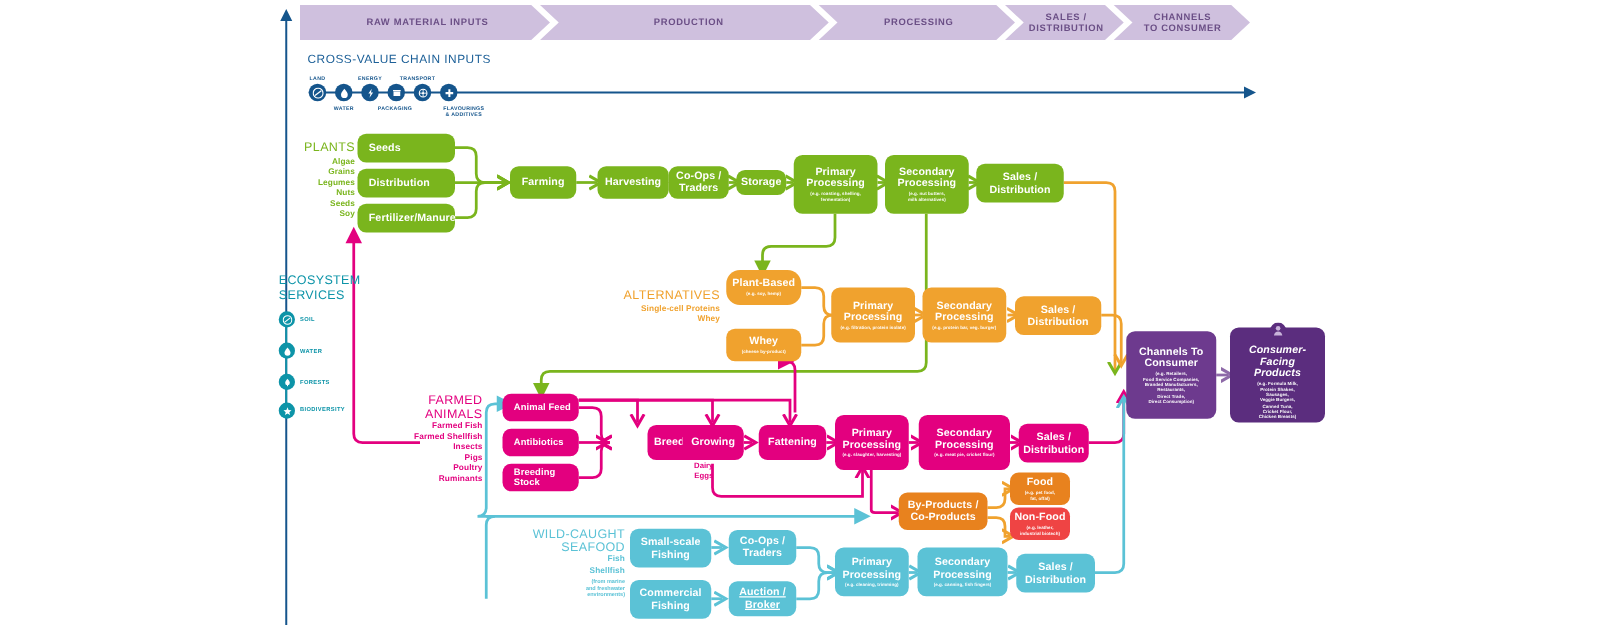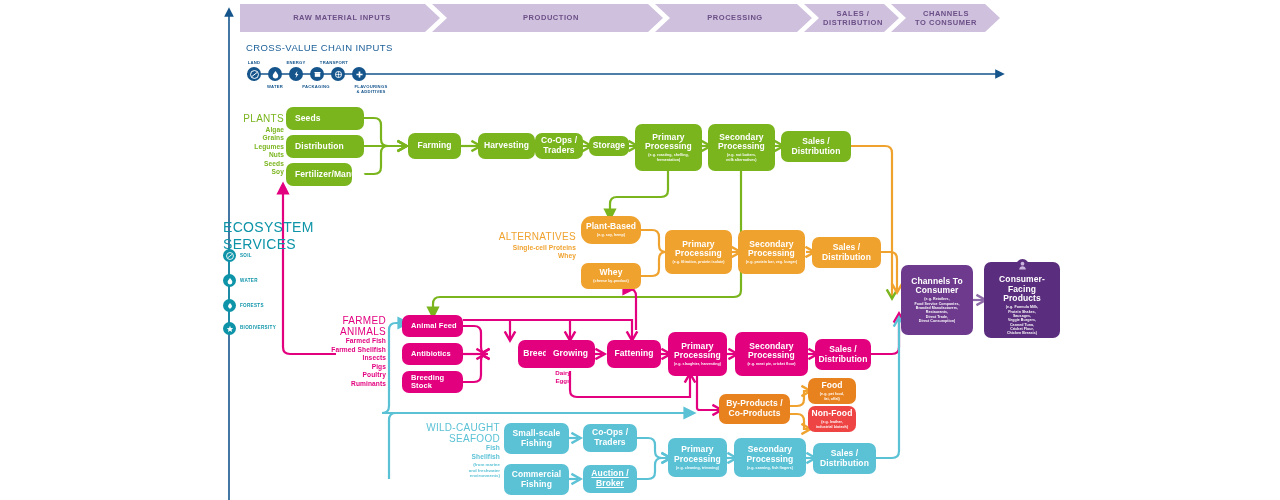--- a/index.html
+++ b/index.html
@@ -33,21 +33,21 @@
 
   
   .cvc-title{position:absolute;color:#1d6098;font-size:9.5px;letter-spacing:.4px;}
   .ico{position:absolute;width:14px;height:14px;border-radius:50%;background:#15558c;
        display:flex;align-items:center;justify-content:center;}
   .ico svg{display:block;}
   .ico-lab{position:absolute;color:#15558c;font-size:4.2px;font-weight:bold;
            letter-spacing:.25px;text-align:center;line-height:1.2;}
 
   
-  .eco-title{position:absolute;color:#0d94a8;font-size:14px;line-height:1.2;letter-spacing:.3px;}
+  .eco-title{position:absolute;color:#0d94a8;font-size:10px;line-height:1.2;letter-spacing:.3px;}
   .eco-ico{position:absolute;width:13px;height:13px;border-radius:50%;background:#0d94a8;
            display:flex;align-items:center;justify-content:center;}
   .eco-lab{position:absolute;color:#0d94a8;font-size:4.6px;font-weight:bold;letter-spacing:.3px;}
 
   .avatar{position:absolute;width:13px;height:13px;}
 </style>
 </head>
 <body>
 
 <div id="stage">
@@ -312,21 +312,21 @@
 and freshwater
 environments)</div>
   </div>
 
   <div class="node left" style="left:286px;top:107px;width:78px;height:23px;background:#7ab51d;">
     <span class="t">Seeds</span>
   </div>
   <div class="node left" style="left:286px;top:135px;width:78px;height:23px;background:#7ab51d;">
     <span class="t">Distribution</span>
   </div>
-  <div class="node left" style="left:286px;top:163px;width:66px;height:23px;background:#7ab51d;">
+  <div class="node left" style="left:286px;top:163px;width:78px;height:23px;background:#7ab51d;">
     <span class="t">Fertilizer/Manure</span>
   </div>
   <div class="node" style="left:408px;top:133px;width:53px;height:26px;background:#7ab51d;">
     <span class="t">Farming</span>
   </div>
   <div class="node" style="left:478px;top:133px;width:57px;height:26px;background:#7ab51d;">
     <span class="t">Harvesting</span>
   </div>
   <div class="node" style="left:535px;top:133px;width:48px;height:26px;background:#7ab51d;">
     <span class="t" style="white-space:pre-line;">Co-Ops /
@@ -461,21 +461,21 @@
 Consumer</span>
     <span class="s" style="white-space:pre-line;">(e.g. Retailers,
 Food Service Companies,
 Branded Manufacturers,
 Restaurants,
 Direct Trade,
 Direct Consumption)</span>
   </div>
 
   <div class="node" style="left:984px;top:262px;width:76px;height:76px;background:#5b2d7e;padding-top:13px;">
-    <span class="t" style="white-space:pre-line;">Consumer-
+    <span class="t" style="white-space:pre-line;font-style:italic;">Consumer-
 Facing
 Products</span>
     <span class="s" style="white-space:pre-line;">(e.g. Formula Milk,
 Protein Shakes,
 Sausages,
 Veggie Burgers,
 Canned Tuna,
 Cricket Flour,
 Chicken Breasts)</span>
   </div>

